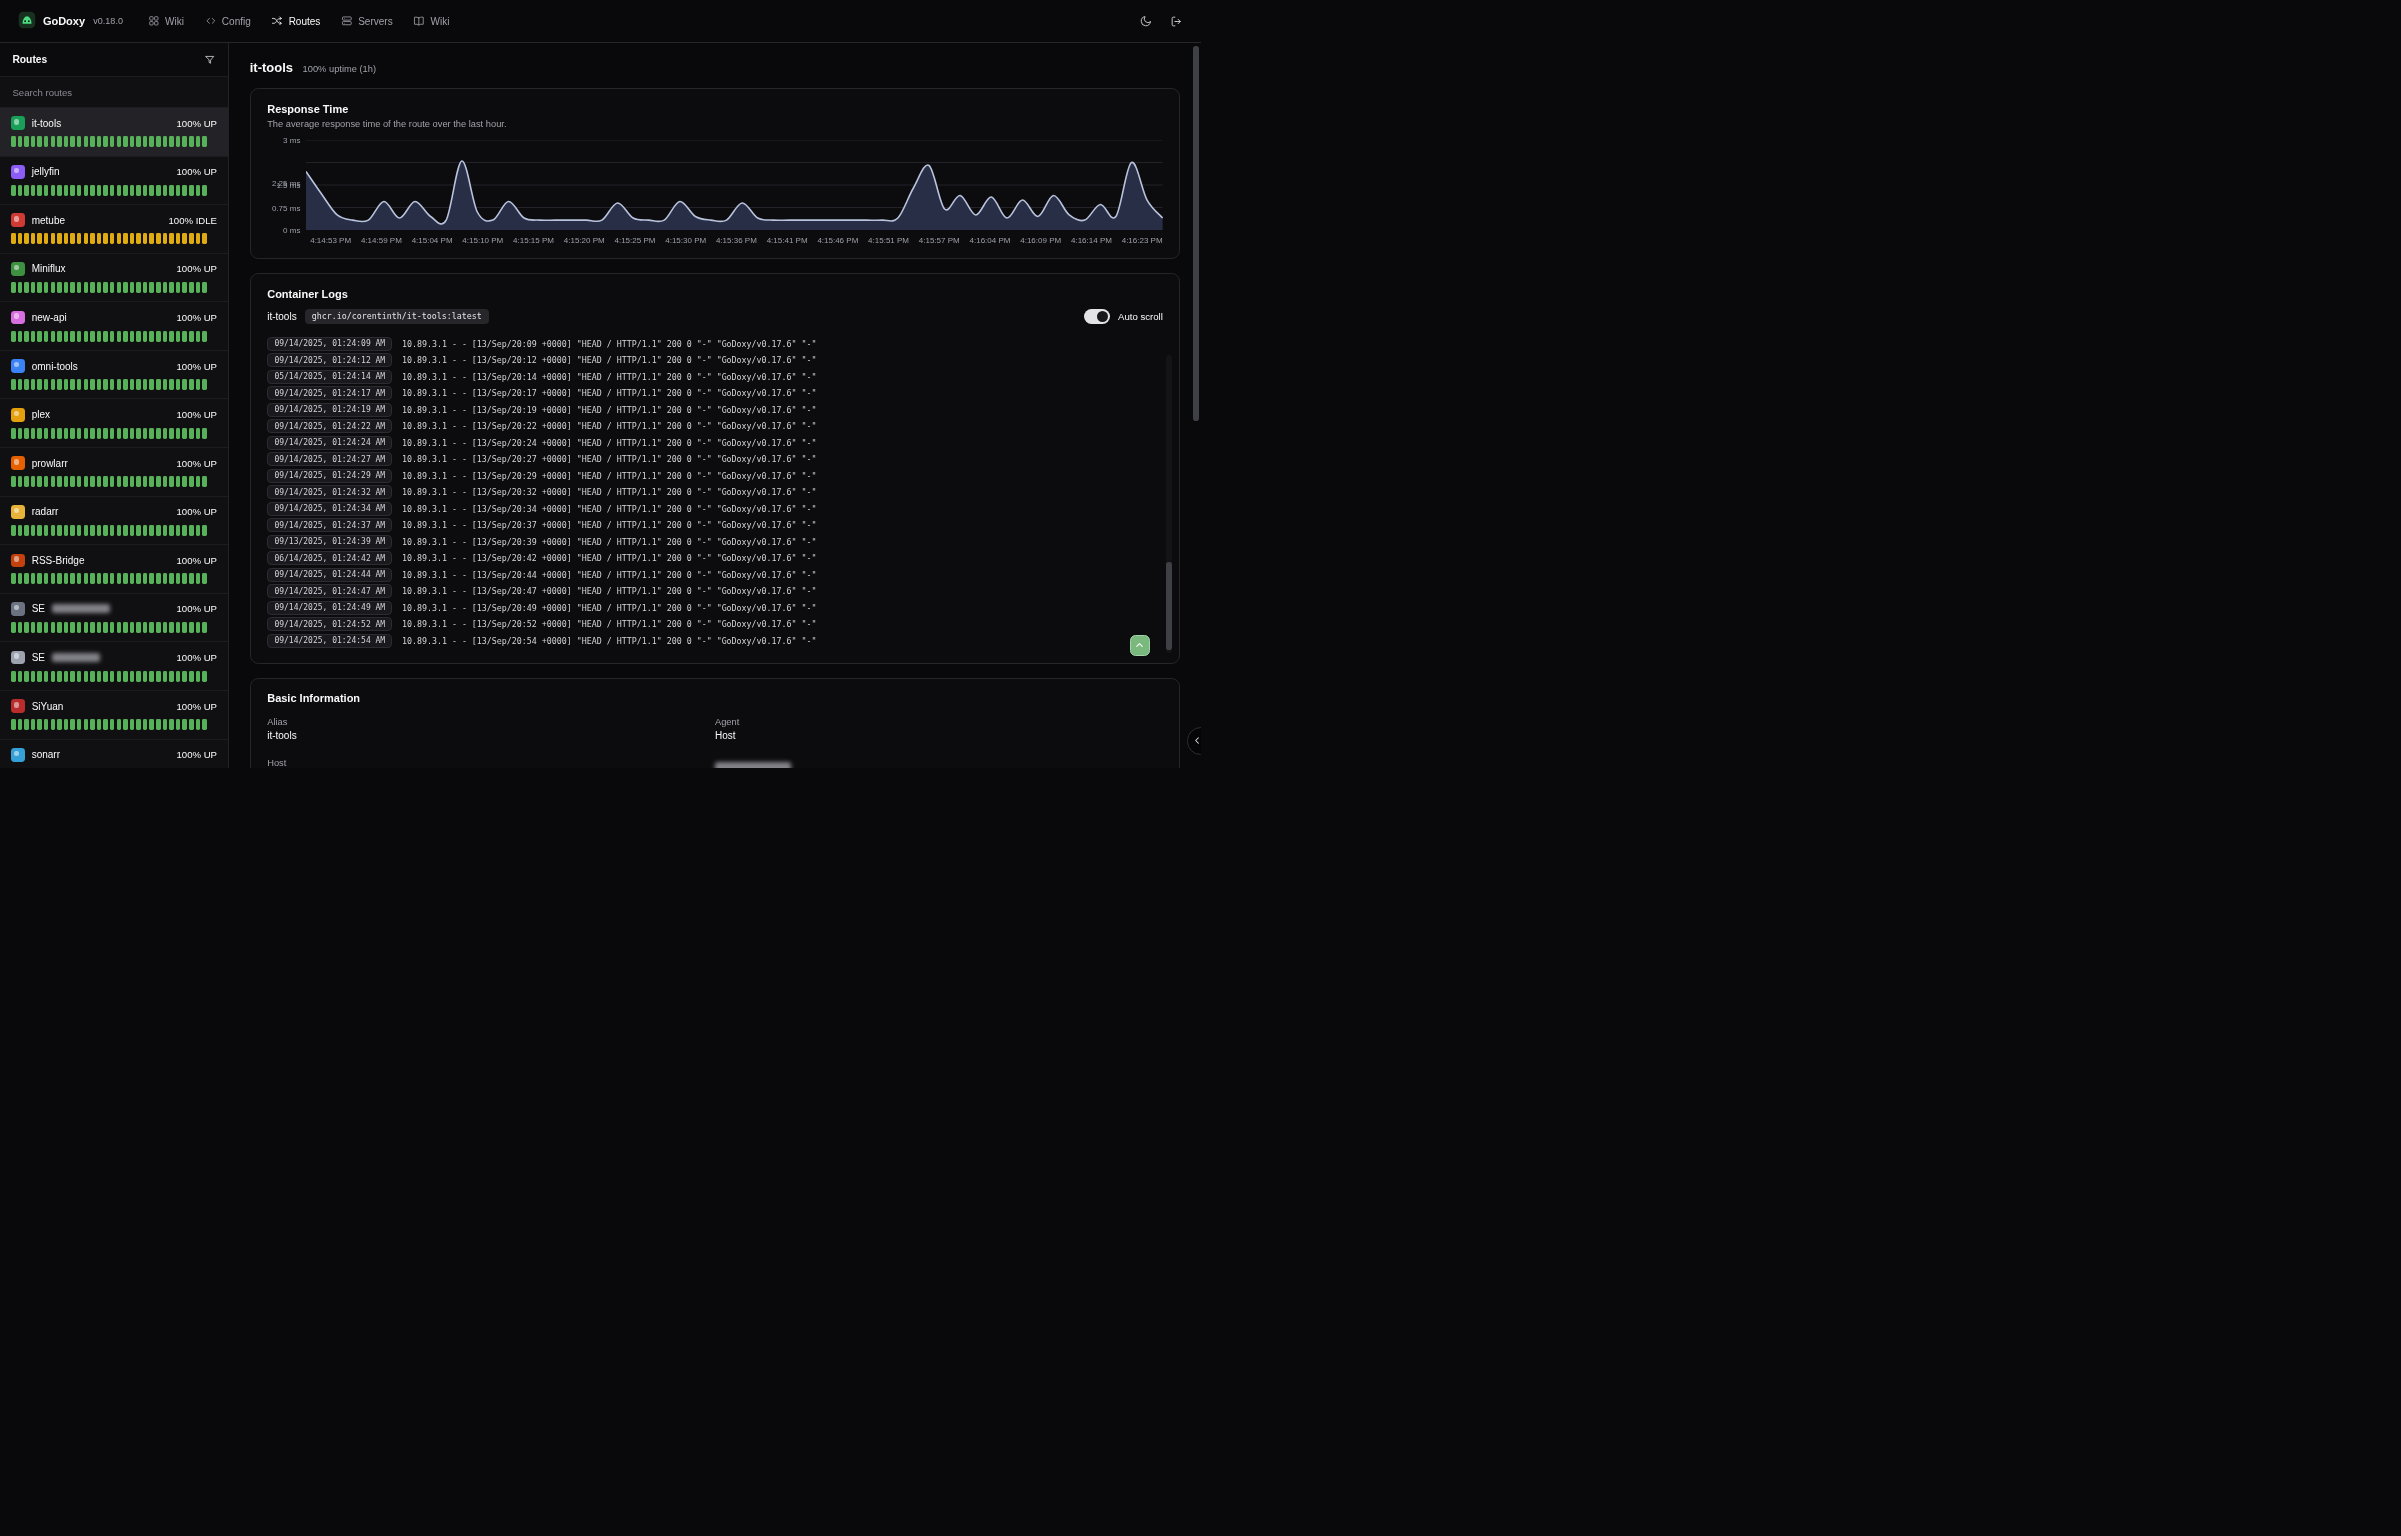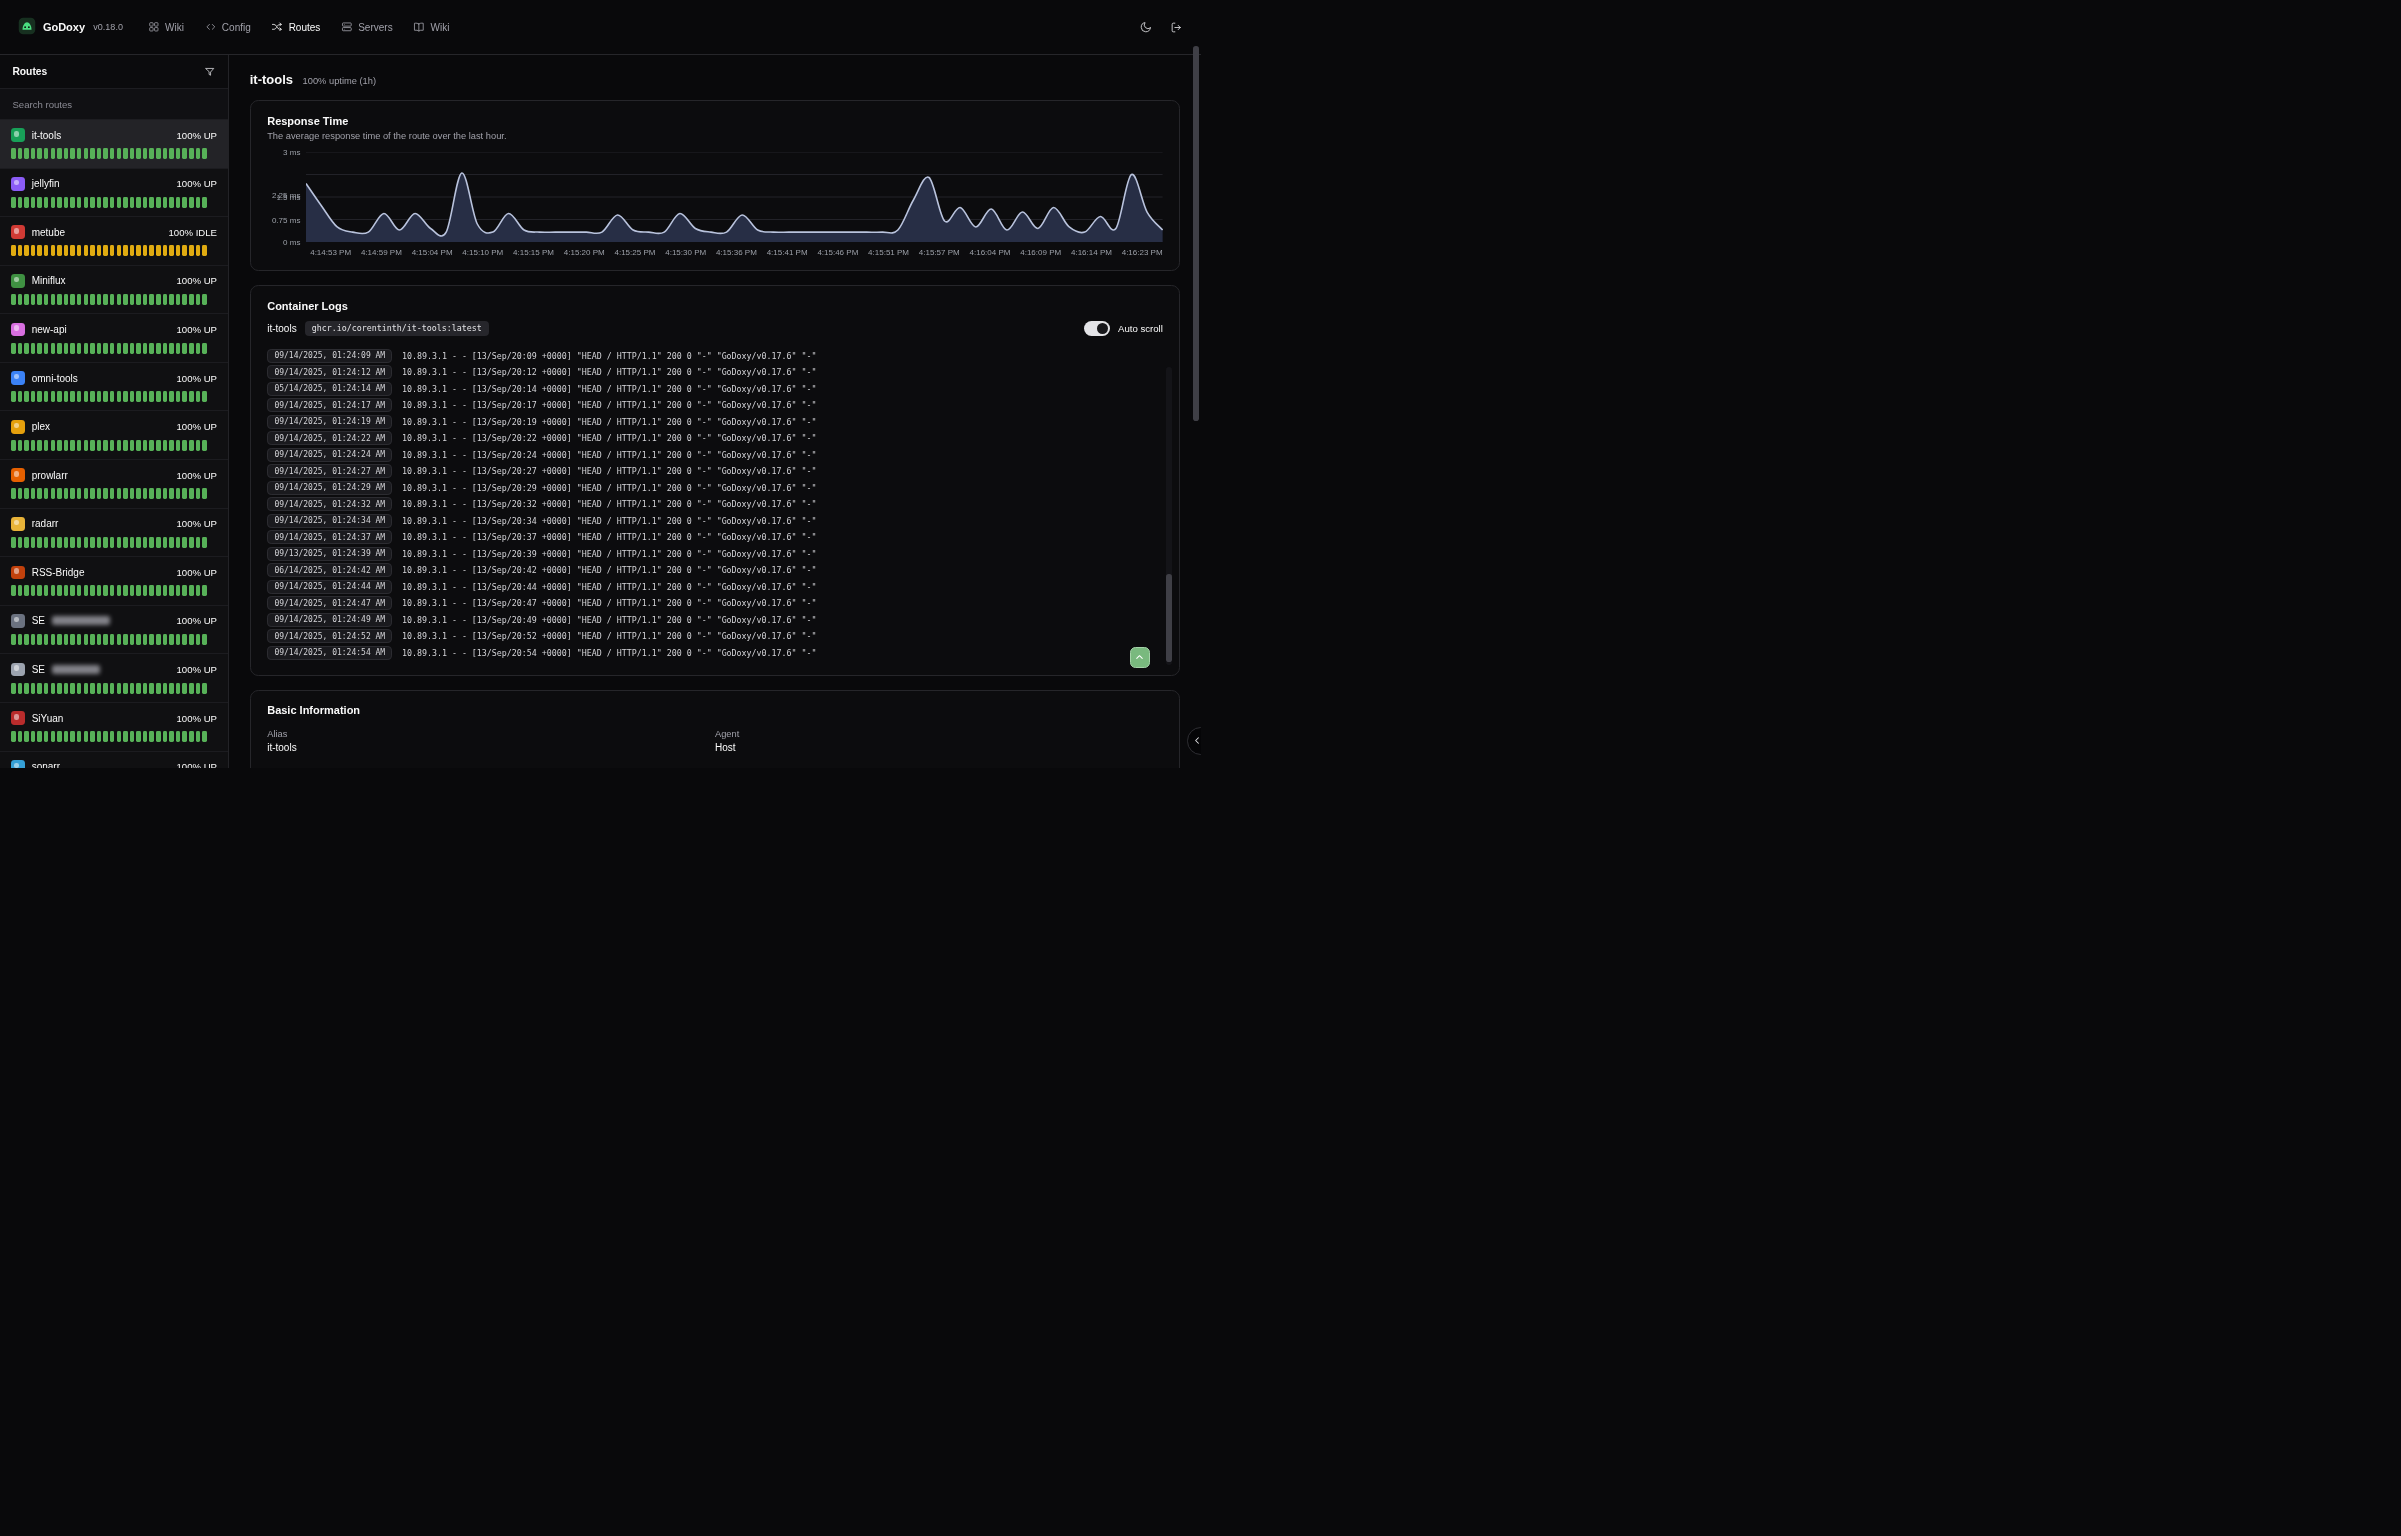--- a/index.html
+++ b/index.html
@@ -1,21 +1,21 @@
 <!DOCTYPE html>
 <html style="font-size:11px"><head>
 <meta charset="utf-8">
 <style>
   *{box-sizing:border-box;margin:0;padding:0}
   html,body{background:#09090b;overflow:hidden}
   body{width:1201px;height:768px;position:relative;color:#fafafa;
        font-family:"Liberation Sans",sans-serif;}
 
   
-  header{height:55px;display:flex;align-items:center;gap:25px;padding:0 18px;
+  header{height:43px;display:flex;align-items:center;gap:25px;padding:0 18px;
          border-bottom:0.7px solid #26262a}
   .brand{display:flex;align-items:center;gap:6.9px}
   .brand-name{font-weight:700;font-size:11px}
   .brand-version{color:#a1a1aa;font-size:9px;margin-left:1.4px}
   .nav-items{display:flex;gap:20.7px}
   .nav-item{display:flex;align-items:center;gap:5.5px;color:#a1a1aa;font-size:10px;cursor:pointer}
   .nav-item.active{color:#fafafa}
   .nav-icon{display:flex;align-items:center}
   .nav-right{margin-left:auto;display:flex;gap:18px;color:#d4d4d8;align-items:center}
   .icon-btn{background:none;border:none;color:#d4d4d8;cursor:pointer;display:flex;align-items:center}

